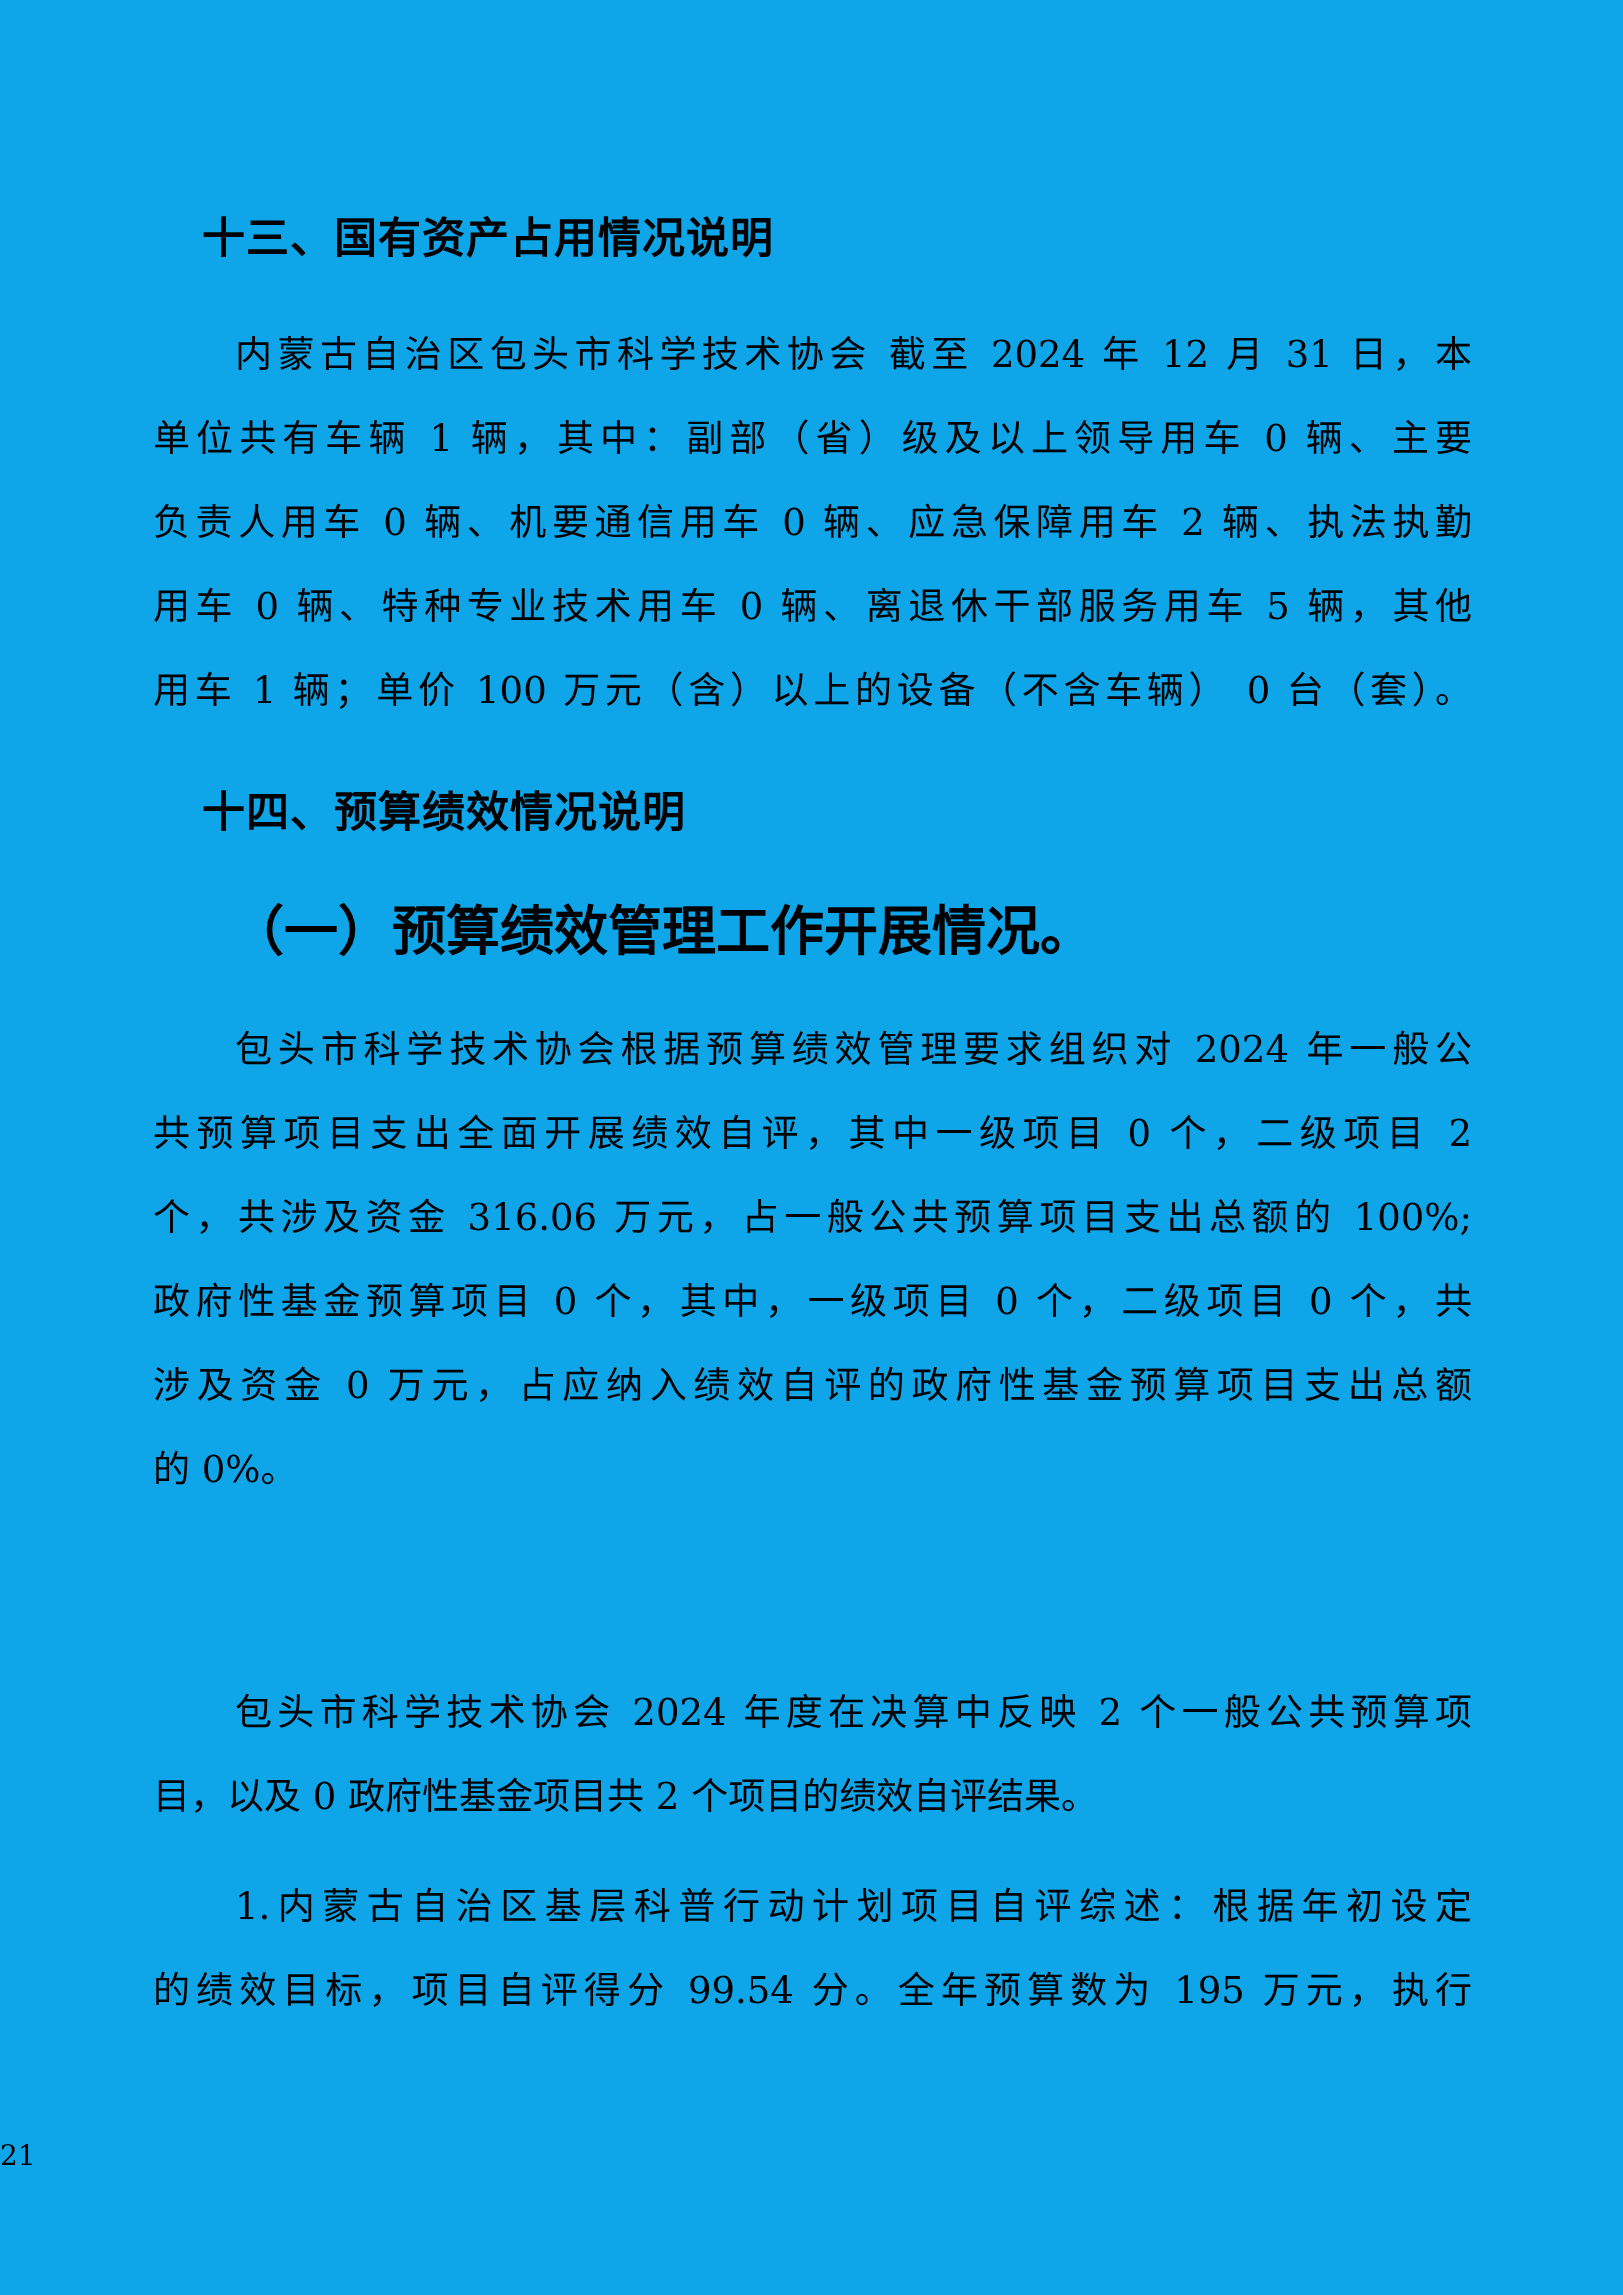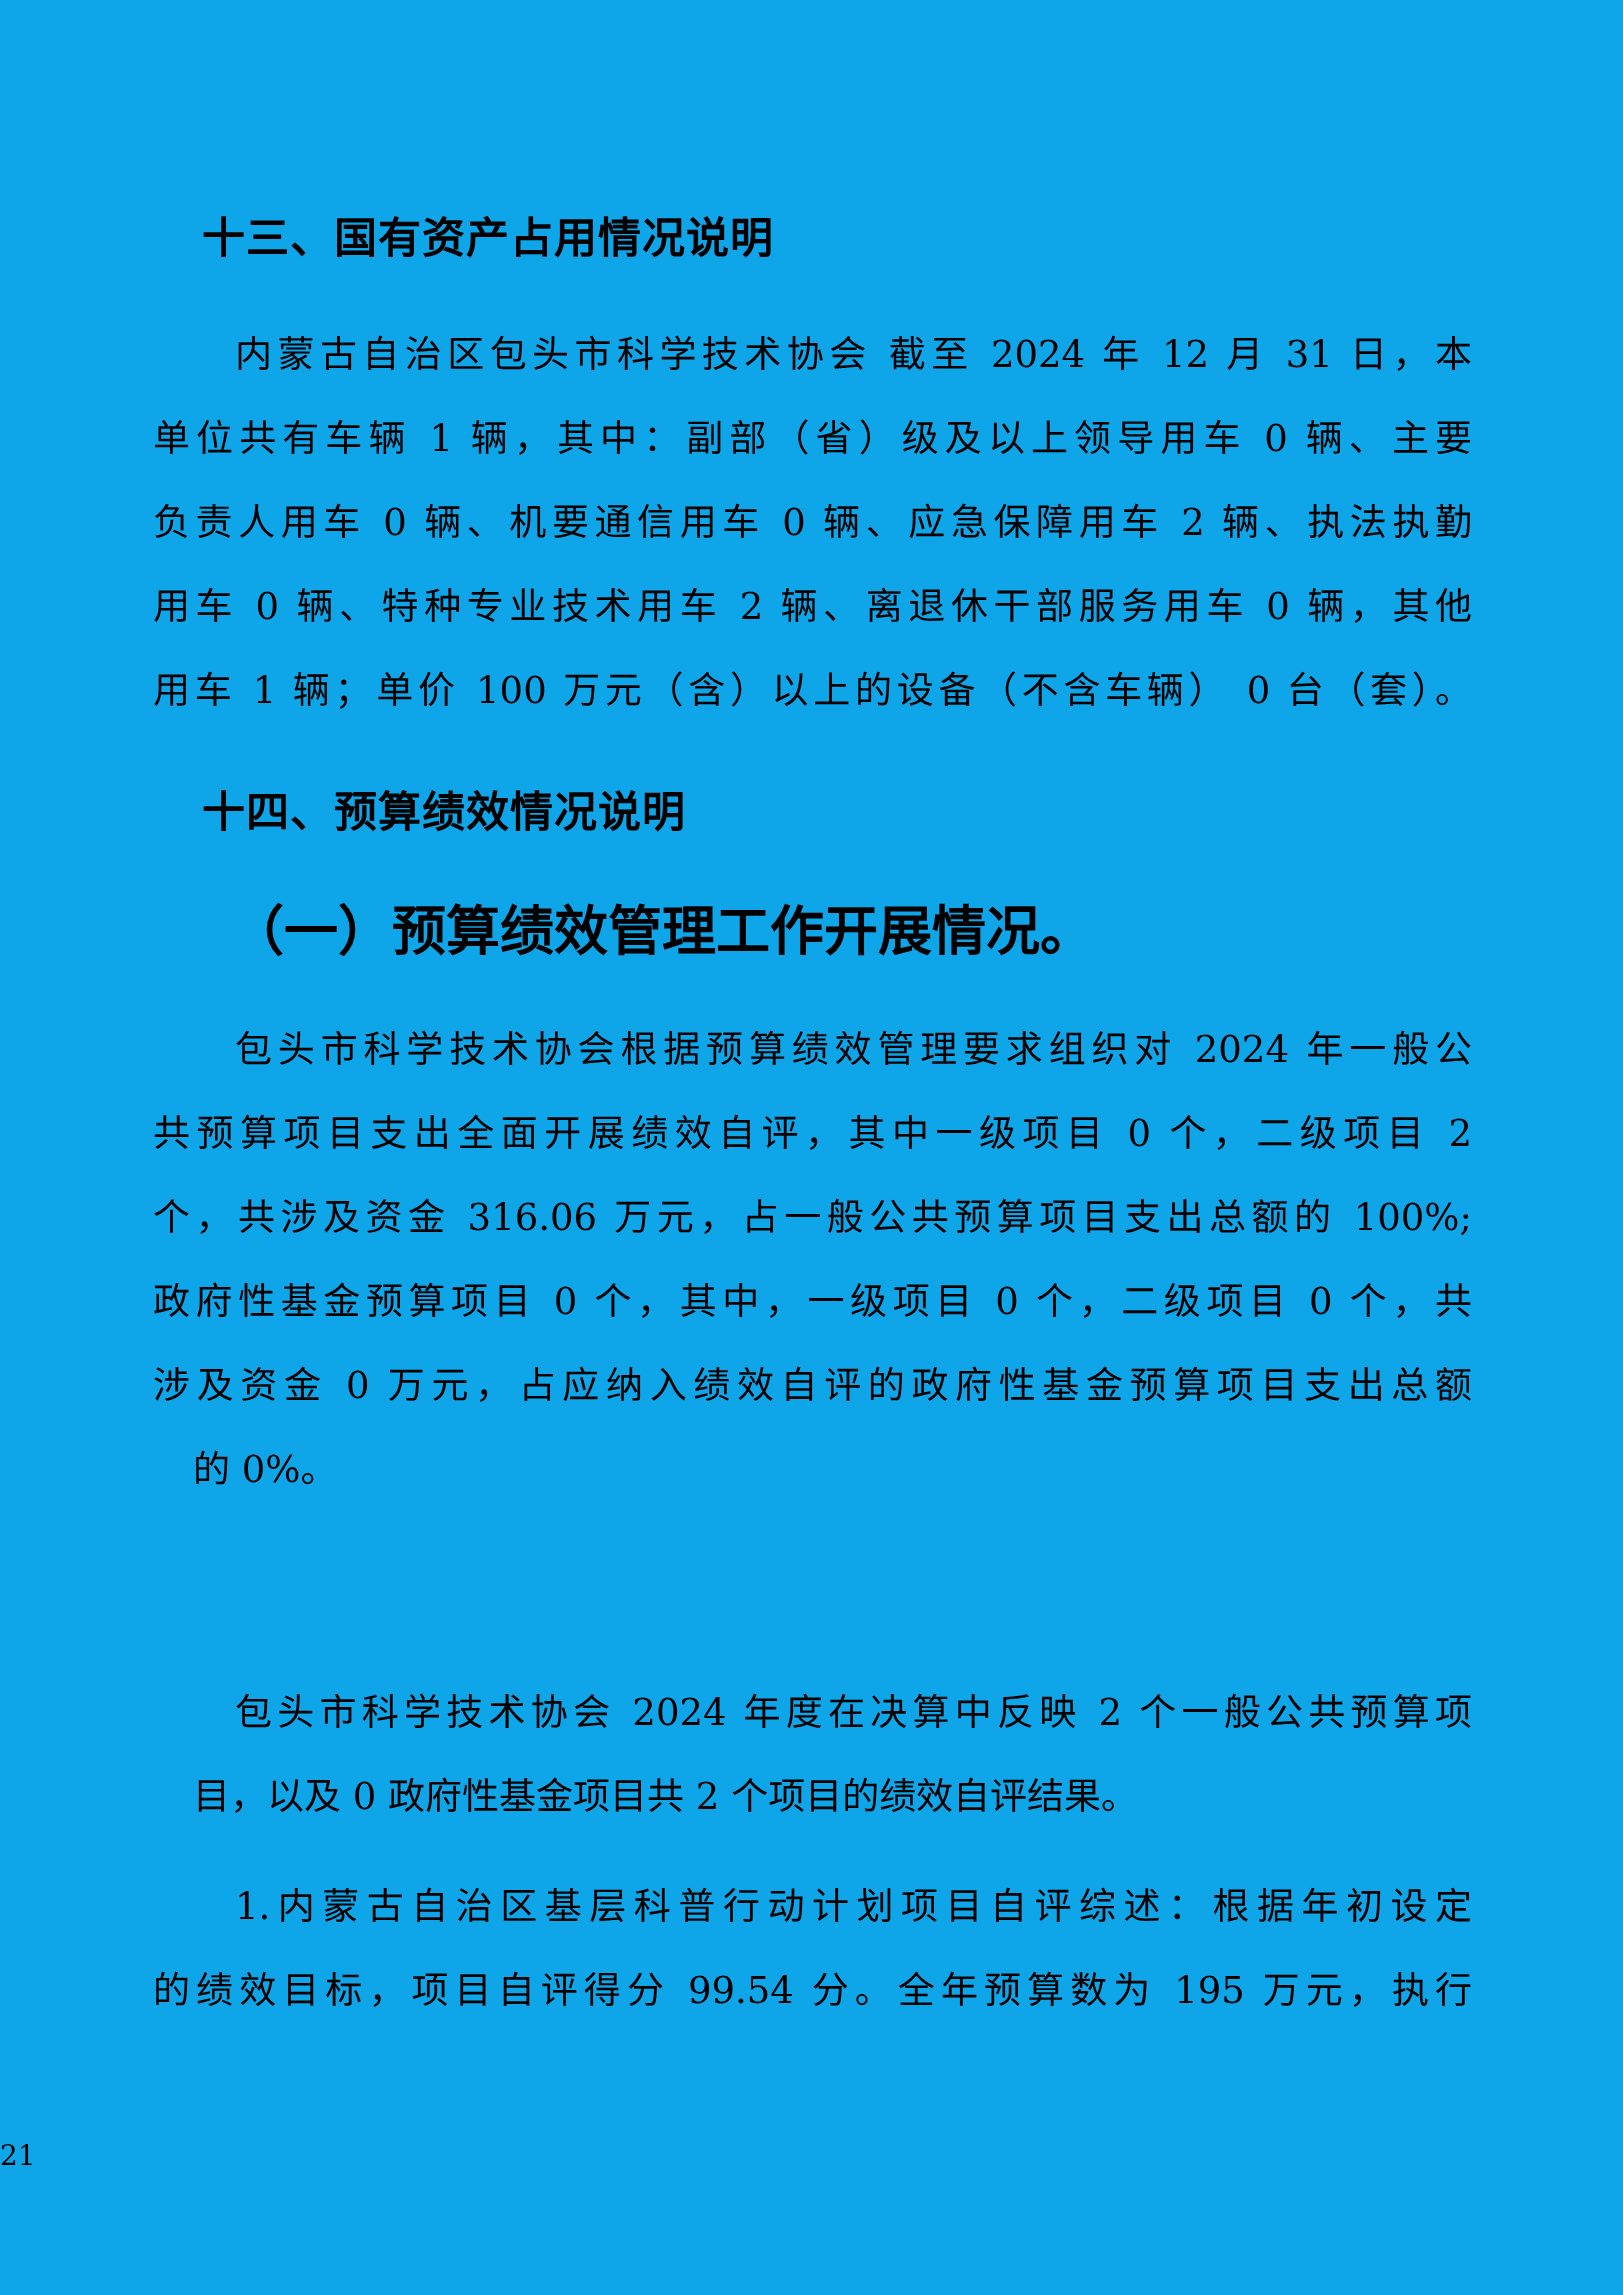--- a/index.html
+++ b/index.html
@@ -41,21 +41,20 @@
   }
   .para .line {
     height: 84px;
     line-height: 84px;
     text-align: justify;
     text-align-last: justify;
     text-justify: inter-character;
   }
   .para .line.flush {
     text-align-last: left;
-    margin-left: 40px;
   }
   .para .line.indent {
     padding-left: 82px;
   }
   .pagenum {
     position: absolute;
     left: 0;
     top: 2140px;
     width: 1623px;
     text-align: left;
@@ -76,21 +75,21 @@
 <body>
 
 <div class="page">
 
   <div class="h-sans" id="h13">十三、国有资产占用情况说明</div>
 
   <div class="para" id="p13">
       <div class="line indent">内蒙古自治区包头市科学技术协会 截至 2024 年 12 月 31 日，本</div>
       <div class="line">单位共有车辆 1 辆，其中：副部（省）级及以上领导用车 0 辆、主要</div>
       <div class="line">负责人用车 0 辆、机要通信用车 0 辆、应急保障用车 2 辆、执法执勤</div>
-      <div class="line">用车 0 辆、特种专业技术用车 2 辆、离退休干部服务用车 0 辆，其他</div>
+      <div class="line">用车 0 辆、特种专业技术用车 0 辆、离退休干部服务用车 5 辆，其他</div>
       <div class="line">用车 1 辆；单价 100 万元（含）以上的设备（不含车辆） 0 台（套）。</div>
     </div>
 
   <div class="h-sans" id="h14">十四、预算绩效情况说明</div>
 
   <div class="h-kai" id="sub1">（一）预算绩效管理工作开展情况。</div>
 
   <div class="para" id="p14a">
       <div class="line indent">包头市科学技术协会根据预算绩效管理要求组织对 2024 年一般公</div>
       <div class="line">共预算项目支出全面开展绩效自评，其中一级项目 0 个，二级项目 2</div>

